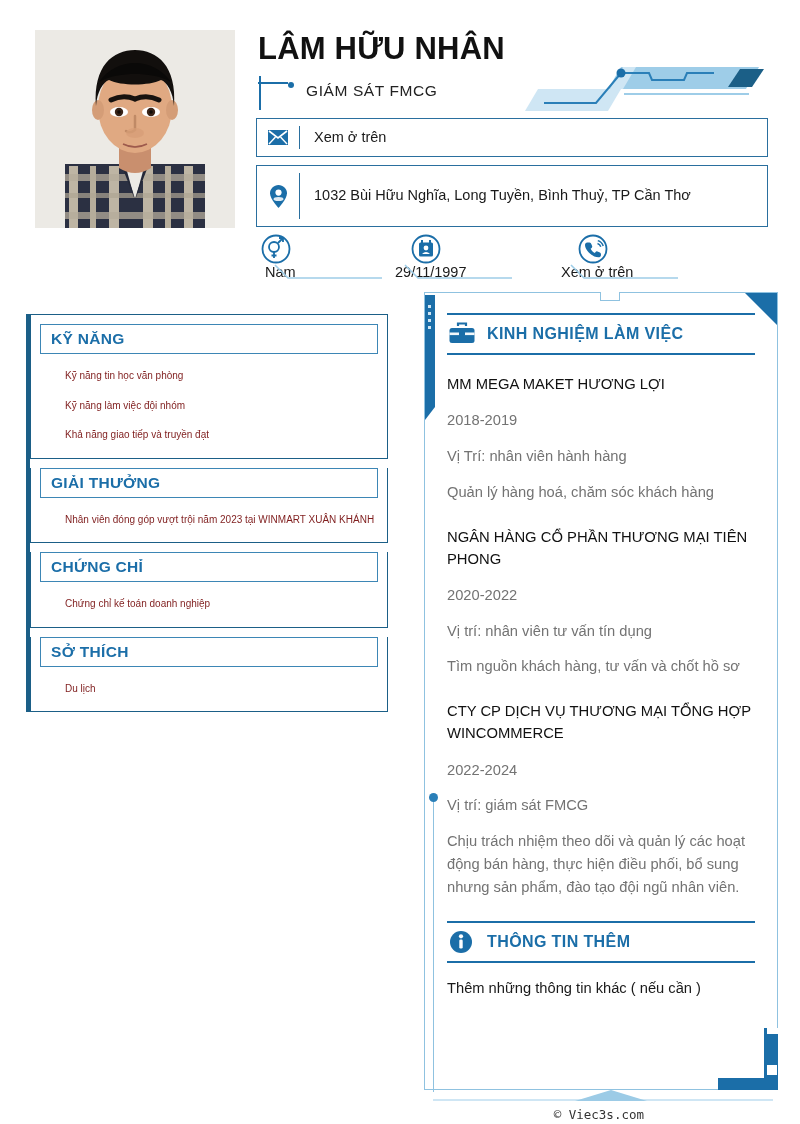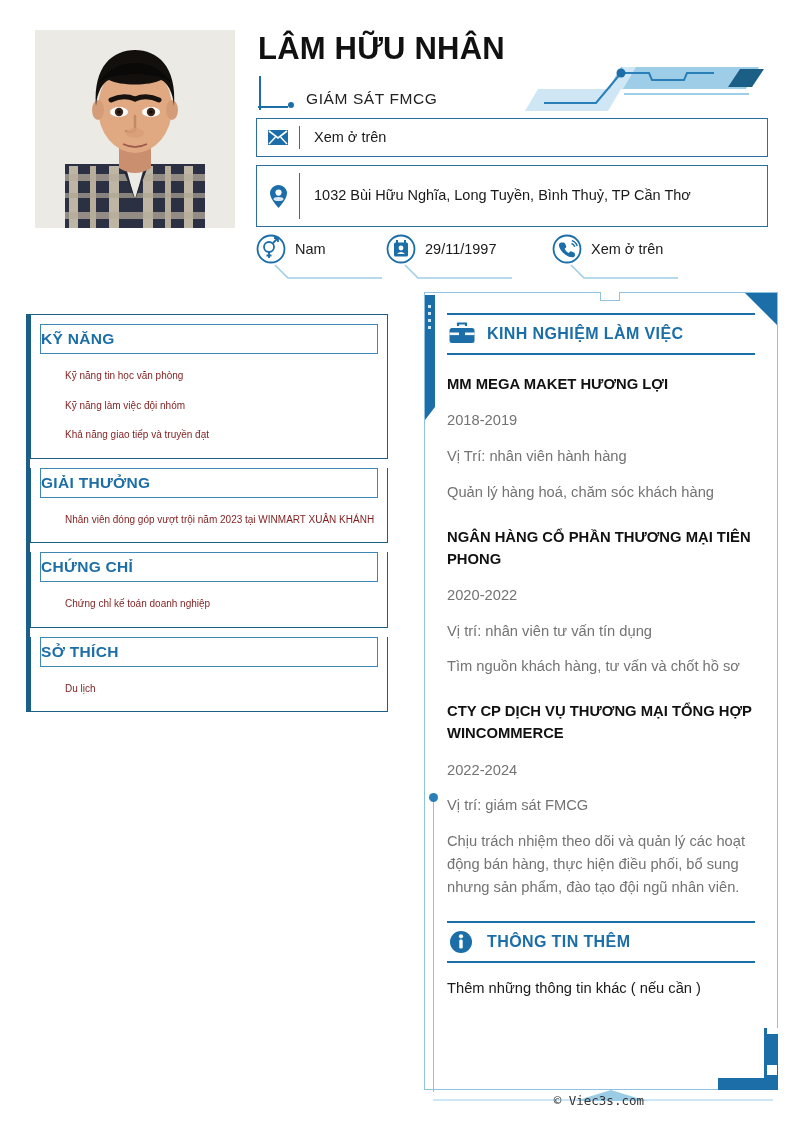--- a/index.html
+++ b/index.html
@@ -23,21 +23,21 @@
   }
   .photo-svg { display:block; width: 200px; height: 198px; }
 
   .name {
     position: absolute; left: 258px; top: 32px;
     font-size: 31px; font-weight: bold; letter-spacing: .2px;
     color: #111; line-height: 1.1;
   }
   .role-row {
     position: absolute; left: 258px; top: 82px;
-    display: flex; align-items: flex-end; height: 26px;
+    display: flex; align-items: flex-start; height: 26px;
   }
   .role-tick {
     position:absolute; left: 259px; top: 76px;
     width: 2px; height: 34px; background: #1b6ea8;
   }
   .role-line {
     width: 30px; height: 2px; background: #1b6ea8; margin-right: 0px;
   }
   .role-dot {
     width: 6px; height: 6px; border-radius: 50%; background: #1b6ea8;
@@ -61,21 +61,21 @@
     flex: none;
   }
   .cb-sep { width: 1px; background: #2a6f9e; margin: 7px 0; flex: none; }
   .cb-text {
     flex: 1; display: flex; align-items: center; padding-left: 14px;
     font-size: 14.5px; color: #1a1a1a; line-height: 1.45;
   }
 
   .mini-row { position: absolute; left: 256px; top: 234px; width: 520px; height: 44px; }
   .mini {
-    position: absolute; top: 0; display: flex; align-items: center;
+    position: absolute; top: 0; display: flex; align-items: center; flex-direction: column;
   }
   .mini-ico { width: 30px; height: 30px; flex: none; }
   .mini-label { font-size: 14.5px; color: #1a1a1a; margin-left: 9px; }
   .mini-tail { position:absolute; }
 
   
   .left-col { position: absolute; left: 30px; top: 292px; width: 360px; }
 
   .objective {
     position: relative; width: 358px; min-height: 132px;
@@ -105,21 +105,21 @@
   }
 
   .panel {
     position: relative; width: 358px;
     border: 1px solid #1b5f87; background: #fff; border-top: none;
   }
   .panel.first { border-top: 1px solid #1b5f87; }
   .panel-title {
     margin: 9px 9px 0 9px; height: 30px;
     border: 1px solid #3d86b5;
-    display: flex; align-items: center; 
+    display: flex; align-items: center; padding-left: 10px;
     font-size: 15.5px; font-weight: bold; color: #1b6ea8; letter-spacing: .3px;
   }
   .panel-body { padding: 14px 10px 15px 22px; }
   .panel-item {
     font-size: 10px; line-height: 1.55; color: #7f1d1d;
     margin-bottom: 14px;
     margin-left: 12px;
   }
   .panel-item:last-child { margin-bottom: 0; }
 
@@ -176,21 +176,21 @@
     padding: 7px 0 7px 2px; margin-bottom: 18px;
   }
   .sec-head-icon { width: 26px; height: 24px; flex: none; margin-right: 12px; }
   .sec-head-text {
     font-size: 16px; font-weight: bold; color: #1b6ea8; letter-spacing: .4px;
   }
 
   .job { margin-bottom: 22px; }
   .job:last-child { margin-bottom: 0; }
   .job-company {
-    font-size: 14.8px; font-weight: bold; color: #111;
+    font-size: 14.8px; font-weight: normal; color: #111;
     line-height: 1.5; margin-bottom: 14px;
   }
   .job-line {
     font-size: 14.7px; color: #737373; line-height: 1.55; margin-bottom: 13px;
   }
   .job-line:last-child { margin-bottom: 0; }
 
   .info-sec { margin-top: 22px; }
   .info-body { padding-top: 14px; font-size: 14.7px; color: #1a1a1a; line-height: 1.5; }
 
@@ -205,21 +205,21 @@
     border-bottom: 11px solid #9ccbe6;
     border-left: 36px solid transparent;
     border-right: 36px solid transparent;
   }
   .exp-bottom-line {
     position: absolute; left: 8px; bottom: -12px; width: 340px; height: 2px;
     background: #cfe6f4;
   }
 
   .footer {
-    position: absolute; right: 24px; bottom: 16px;
+    position: absolute; right: 24px; bottom: 2px;
     font-family: "DejaVu Sans Mono", "Liberation Mono", monospace;
     font-size: 12.5px; color: #333;
   }
 </style>
 </head>
 <body>
 
 <div class="page">
 
   <div class="header">

